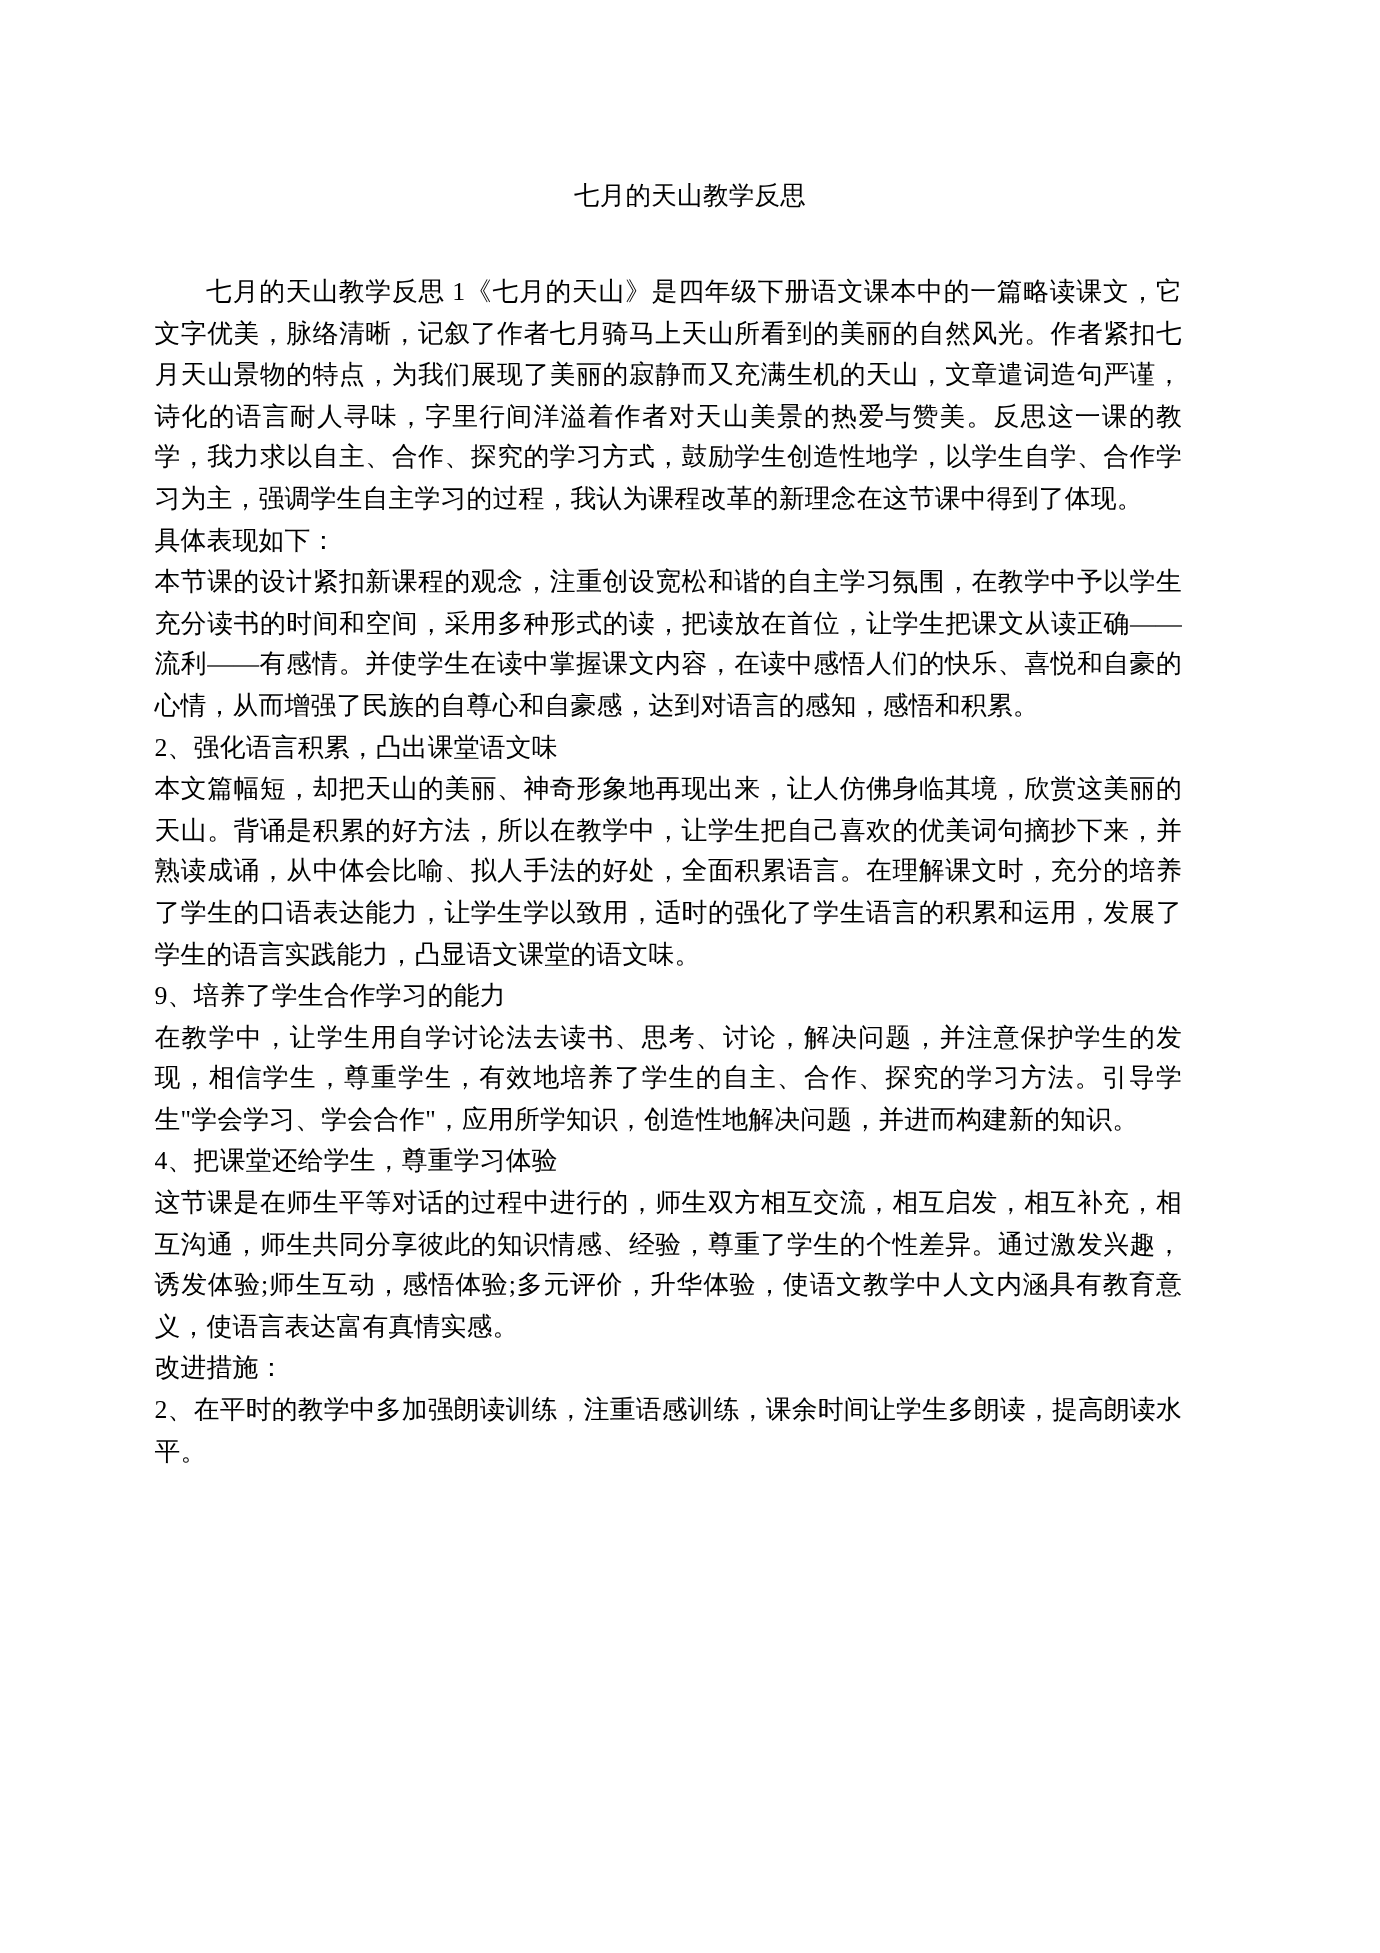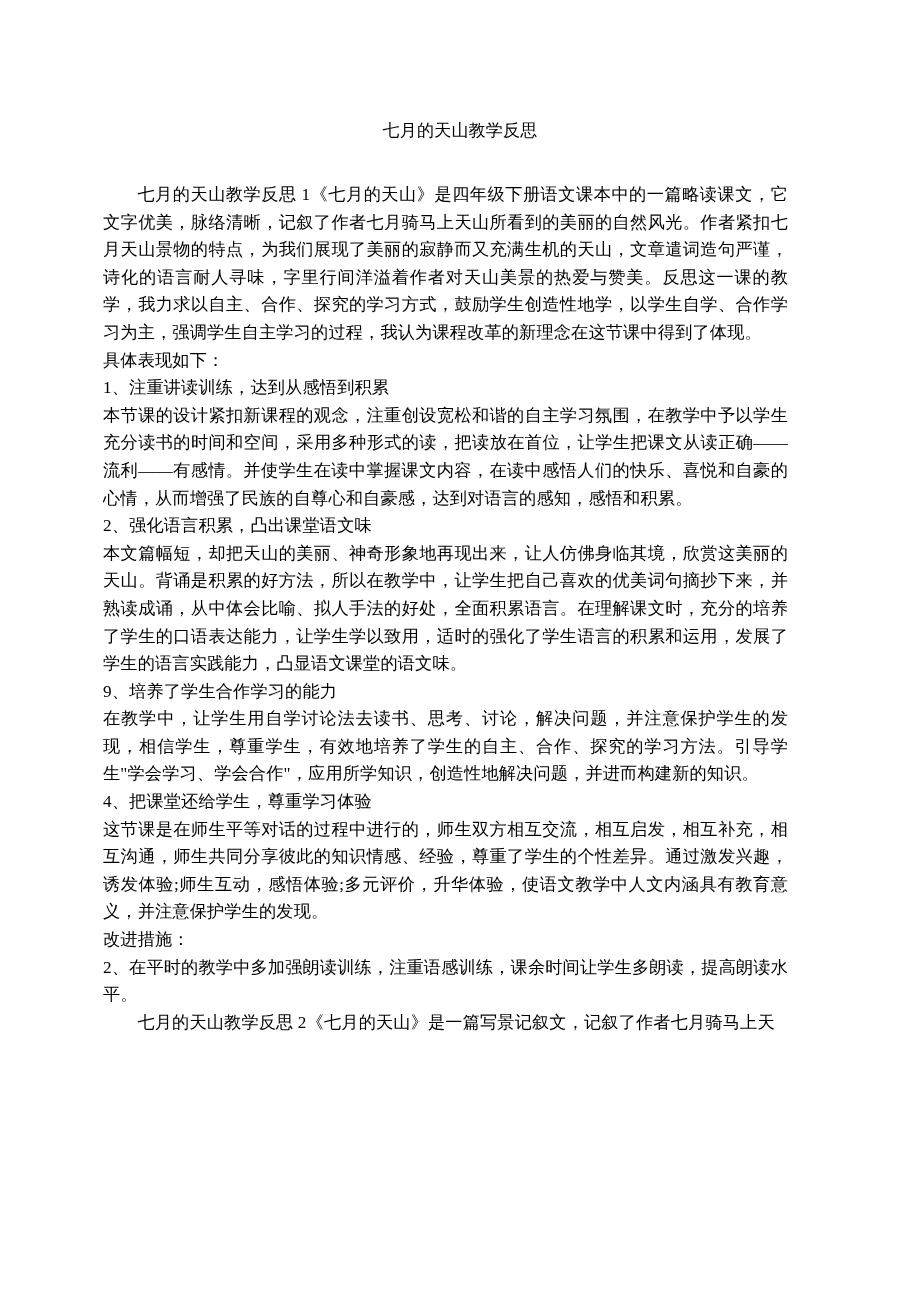--- a/index.html
+++ b/index.html
@@ -53,26 +53,24 @@
 </head>
 <body>
 
 <div class="page">
 
   <div class="doc-title">七月的天山教学反思</div>
 
   <div class="body-block">
     <p class="para indent">七月的天山教学反思 1《七月的天山》是四年级下册语文课本中的一篇略读课文，它文字优美，脉络清晰，记叙了作者七月骑马上天山所看到的美丽的自然风光。作者紧扣七月天山景物的特点，为我们展现了美丽的寂静而又充满生机的天山，文章遣词造句严谨，诗化的语言耐人寻味，字里行间洋溢着作者对天山美景的热爱与赞美。反思这一课的教学，我力求以自主、合作、探究的学习方式，鼓励学生创造性地学，以学生自学、合作学习为主，强调学生自主学习的过程，我认为课程改革的新理念在这节课中得到了体现。</p>
     <p class="para">具体表现如下：</p>
-    <p class="para">1、注重讲读训练，达到从感悟到积累</p>
     <p class="para">本节课的设计紧扣新课程的观念，注重创设宽松和谐的自主学习氛围，在教学中予以学生充分读书的时间和空间，采用多种形式的读，把读放在首位，让学生把课文从读正确――流利――有感情。并使学生在读中掌握课文内容，在读中感悟人们的快乐、喜悦和自豪的心情，从而增强了民族的自尊心和自豪感，达到对语言的感知，感悟和积累。</p>
     <p class="para">2、强化语言积累，凸出课堂语文味</p>
     <p class="para">本文篇幅短，却把天山的美丽、神奇形象地再现出来，让人仿佛身临其境，欣赏这美丽的天山。背诵是积累的好方法，所以在教学中，让学生把自己喜欢的优美词句摘抄下来，并熟读成诵，从中体会比喻、拟人手法的好处，全面积累语言。在理解课文时，充分的培养了学生的口语表达能力，让学生学以致用，适时的强化了学生语言的积累和运用，发展了学生的语言实践能力，凸显语文课堂的语文味。</p>
     <p class="para">9、培养了学生合作学习的能力</p>
     <p class="para">在教学中，让学生用自学讨论法去读书、思考、讨论，解决问题，并注意保护学生的发现，相信学生，尊重学生，有效地培养了学生的自主、合作、探究的学习方法。引导学生"学会学习、学会合作"，应用所学知识，创造性地解决问题，并进而构建新的知识。</p>
     <p class="para">4、把课堂还给学生，尊重学习体验</p>
-    <p class="para">这节课是在师生平等对话的过程中进行的，师生双方相互交流，相互启发，相互补充，相互沟通，师生共同分享彼此的知识情感、经验，尊重了学生的个性差异。通过激发兴趣，诱发体验;师生互动，感悟体验;多元评价，升华体验，使语文教学中人文内涵具有教育意义，并注意保护学生的发现。</p>
+    <p class="para">这节课是在师生平等对话的过程中进行的，师生双方相互交流，相互启发，相互补充，相互沟通，师生共同分享彼此的知识情感、经验，尊重了学生的个性差异。通过激发兴趣，诱发体验;师生互动，感悟体验;多元评价，升华体验，使语文教学中人文内涵具有教育意义，使语言表达富有真情实感。</p>
     <p class="para">改进措施：</p>
     <p class="para">2、在平时的教学中多加强朗读训练，注重语感训练，课余时间让学生多朗读，提高朗读水平。</p>
-    <p class="para indent">七月的天山教学反思 2《七月的天山》是一篇写景记叙文，记叙了作者七月骑马上天</p>
   </div>
 
 </div>
 
 </body></html>

